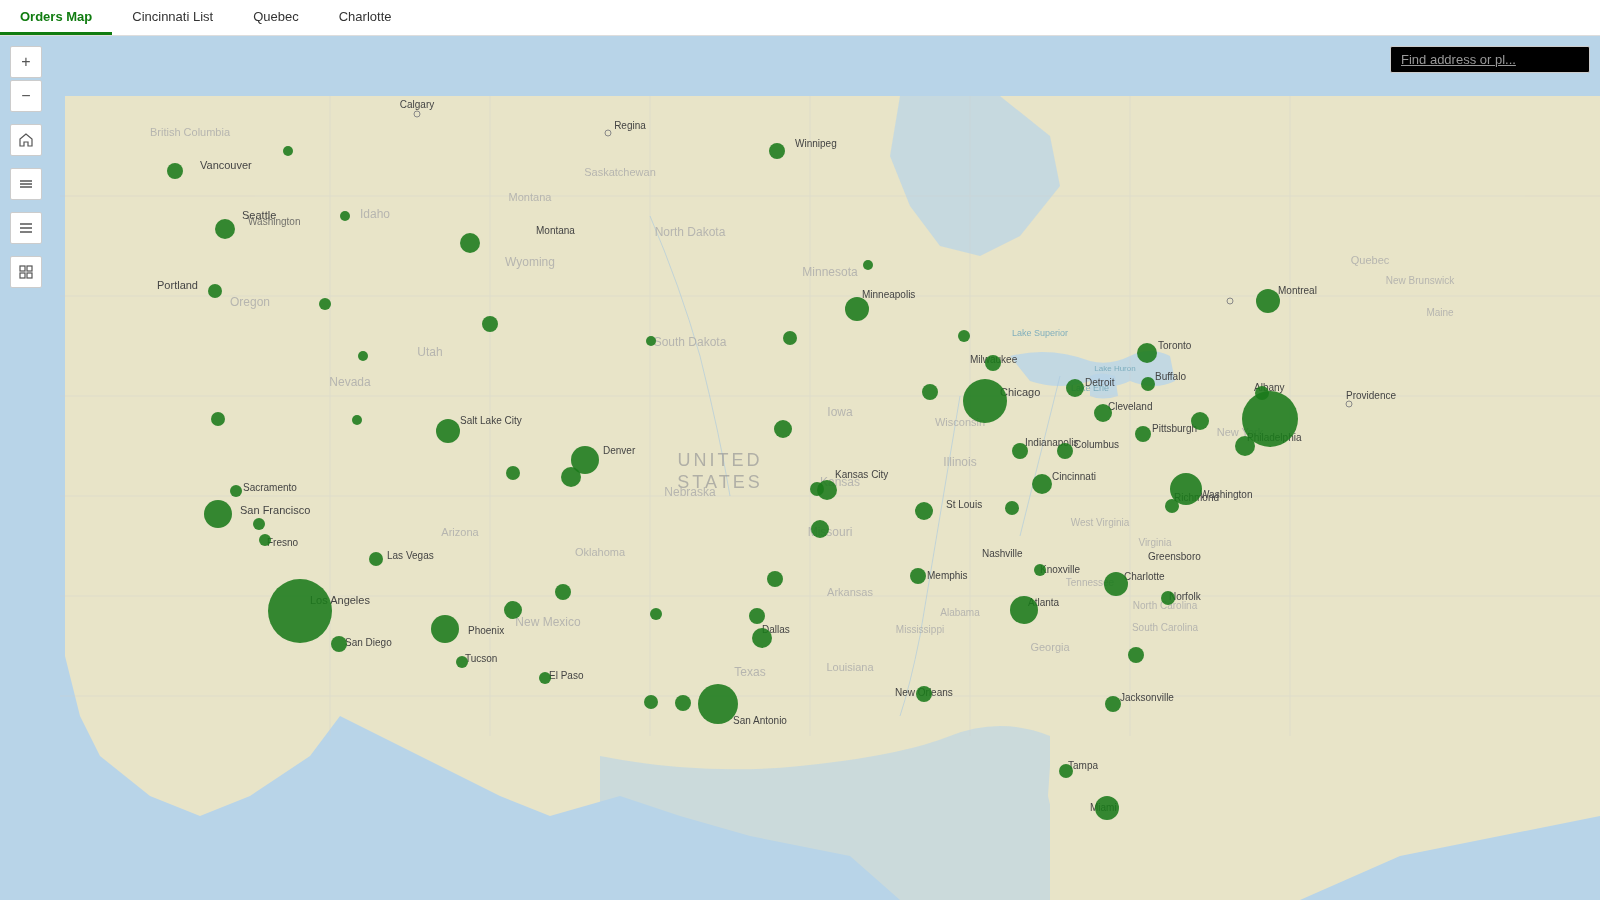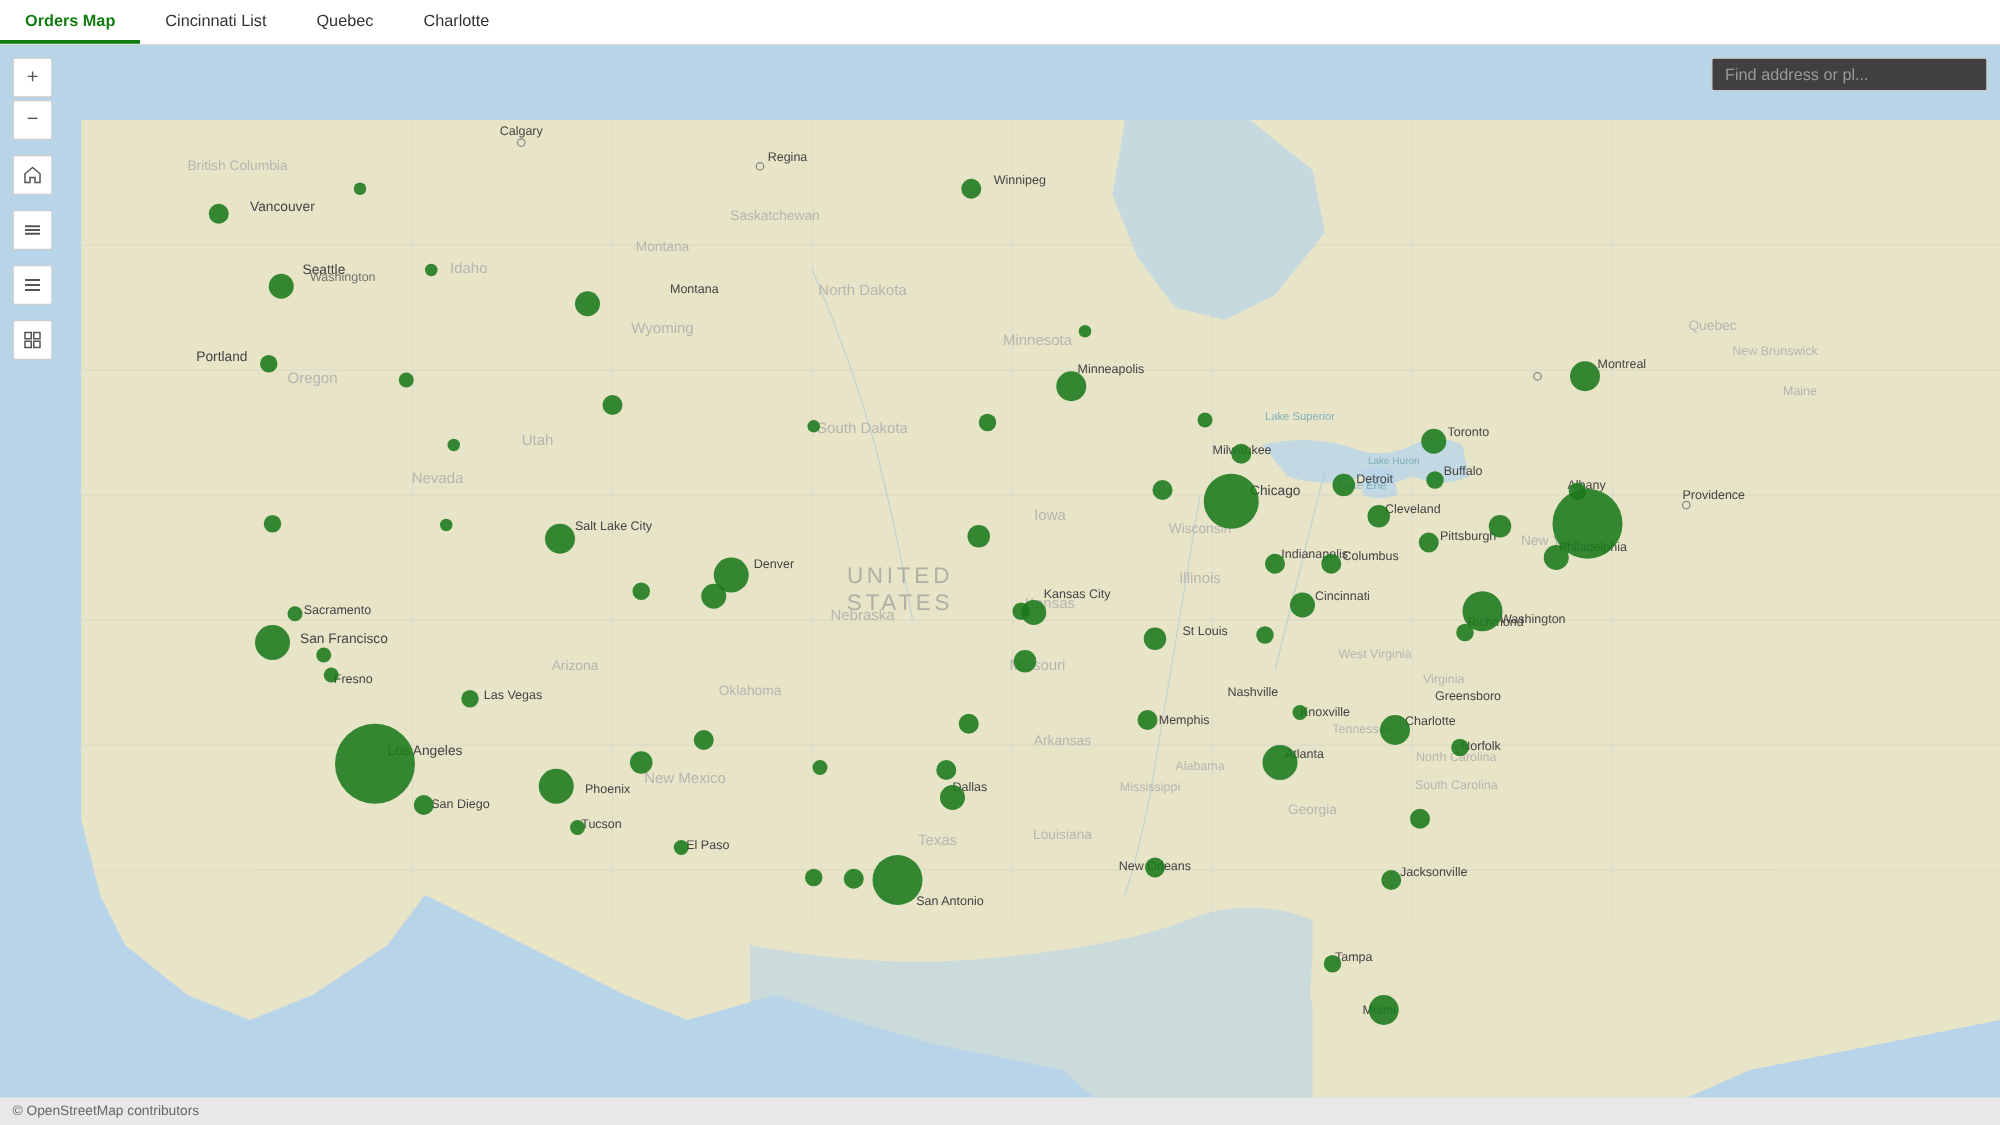--- a/index.html
+++ b/index.html
@@ -71,27 +71,28 @@
       border-radius: 2px;
     }
     .toolbar-separator { height: 8px; }
 
     
     #search-box {
       position: absolute;
       top: 10px;
       right: 10px;
       z-index: 20;
-      background: #404040;
+      background: #000000;
       border: 1px solid #ccc;
       padding: 5px 10px;
       font-size: 13px;
       color: #999;
-      width: 221px;
+      width: 200px;
       border-radius: 2px;
+      text-decoration: underline;
     }
 
     
     #map-bottom {
       position: absolute;
       bottom: 0;
       left: 0;
       right: 0;
       height: 22px;
       background: #e8e8e8;
@@ -364,17 +365,14 @@
         <rect x="2" y="2" width="5" height="5" stroke="#555" stroke-width="1.2"></rect>
         <rect x="9" y="2" width="5" height="5" stroke="#555" stroke-width="1.2"></rect>
         <rect x="2" y="9" width="5" height="5" stroke="#555" stroke-width="1.2"></rect>
         <rect x="9" y="9" width="5" height="5" stroke="#555" stroke-width="1.2"></rect>
       </svg>
     </div>
   </div>
 
   <div id="search-box">Find address or pl...</div>
 
-  <div id="map-bottom">
-    <span>© OpenStreetMap contributors</span>
-  </div>
 
 </div>
 
 </body></html>

